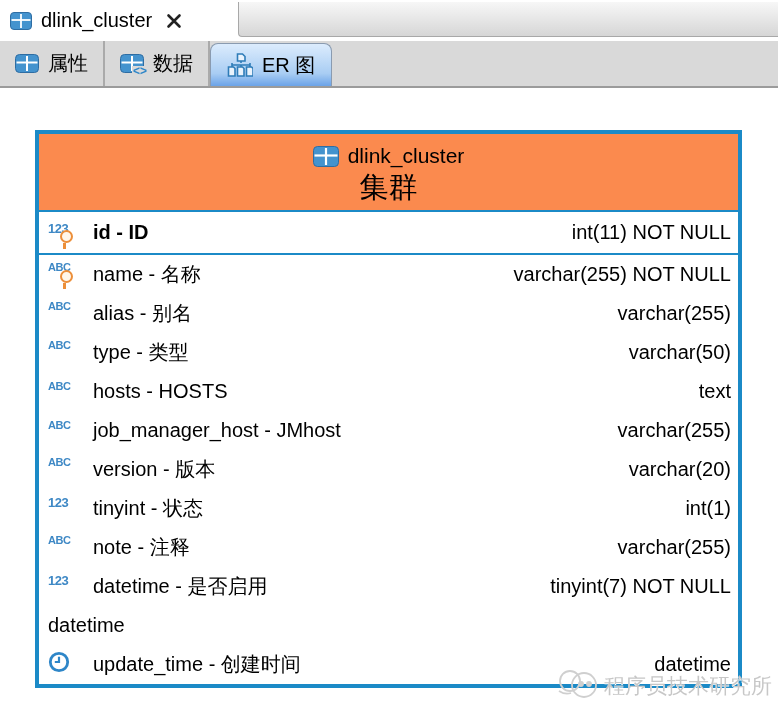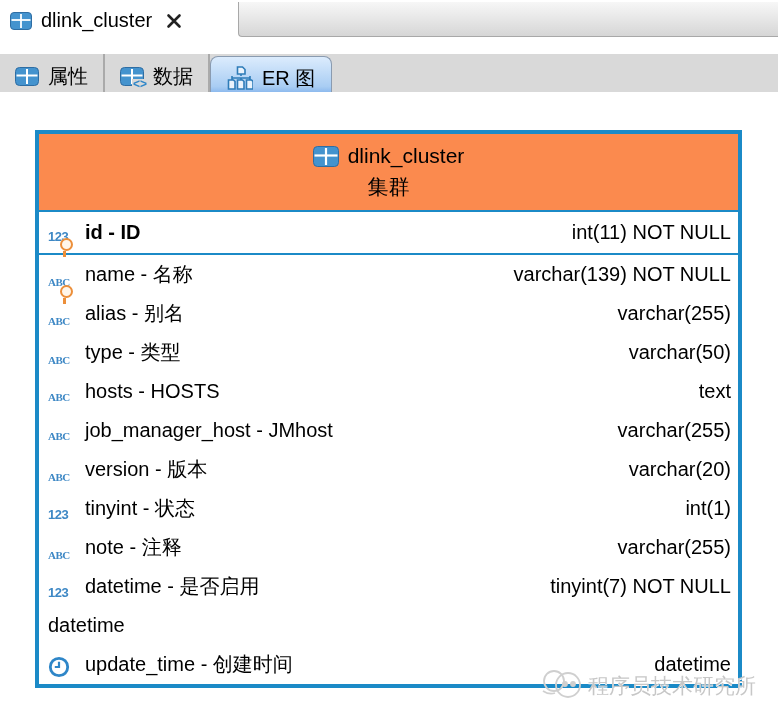--- a/index.html
+++ b/index.html
@@ -19,39 +19,39 @@
   .tabbar-rest {
     position:absolute; left:238px; top:2px; right:0; height:35px;
     background:linear-gradient(#f7f7f7,#d6d6d6);
     border-left:1px solid #a8a8a8; border-bottom:1px solid #a8a8a8;
     border-bottom-left-radius:4px;
   }
   .close-x { width:18px; height:18px; margin-left:4px; display:inline-flex; }
 
   
   .subtabbar {
-    position:absolute; top:54px; left:0; right:0; height:47px;
+    position:absolute; top:41px; left:0; right:0; height:47px;
     background:#d9d9d9; border-bottom:2px solid #9b9b9b;
     display:flex; align-items:stretch;
   }
   .subtab {
     display:flex; align-items:center; gap:9px; padding:0 15px; font-size:20px;
     cursor:default; white-space:nowrap;
   }
   .subtab-sep { width:2px; background:#aaaaaa; margin:0; }
   .subtab.active {
     background:linear-gradient(#dcecfd 0%, #a9cdf3 70%, #6ba3e8 100%);
     border:1px solid #8a9bb0; border-bottom:none;
     border-radius:8px 8px 0 0; margin-top:2px; padding:16px 16px;
   }
 
   
   .tbl-icon { display:inline-flex; }
   .ic-numeric { font-size:13px; font-weight:bold; color:#3e88c5; letter-spacing:-0.5px; }
-  .ic-string  { font-size:11px; font-weight:bold; color:#3e88c5; letter-spacing:-0.5px;font-family:Liberation Serif, serif; }
+  .ic-string  { font-size:11px; font-weight:bold; color:#3e88c5; letter-spacing:-0.5px; }
   .ic-datetime{ display:inline-flex; }
   .ic-key { position:absolute; left:12px; top:9px; width:9px; height:15px; }
   .ic-key::before {
     content:''; display:block; width:9px; height:9px;
     border:2.5px solid #ec8f3a; border-radius:50%; background:#fff6ea;
   }
   .ic-key::after {
     content:''; display:block; width:3px; height:6px; background:#ec8f3a; margin-left:3px;
   }
   .data-code-overlay {
@@ -66,35 +66,35 @@
     border:4px solid #1b8ac7; background:#ffffff;
   }
   .entity-header {
     background:#fb8a4e; border-bottom:2px solid #1b8ac7;
     text-align:center; padding:6px 0 8px;
   }
   .entity-title-line {
     display:flex; justify-content:center; align-items:center; gap:9px;
     font-size:21px; height:32px;
   }
-  .entity-subtitle { font-size:21px; line-height:30px; }
+  .entity-subtitle { font-size:29px; line-height:30px; }
 
   .entity-row {
     display:flex; align-items:center; justify-content:space-between;
     height:39px; padding:0 7px 0 9px; font-size:20px; background:#fff;
   }
   .entity-row.pk { height:43px; border-bottom:2px solid #1b8ac7; }
   .entity-row.pk .col-name { font-weight:bold; }
-  .row-left { display:flex; align-items:flex-end; gap:9px; min-width:0; }
+  .row-left { display:flex; align-items:flex-start; gap:17px; min-width:0; }
   .row-icon { position:relative; width:28px; display:flex; align-items:center; }
   .col-type { white-space:nowrap; }
 
   
   .watermark {
-    position:absolute; right:22px; bottom:18px;
+    position:absolute; right:6px; bottom:18px;
     display:flex; align-items:center; gap:3px;
     color:#c7c7c7; font-size:21px;
     text-shadow:0 1px 0 #ffffff;
     pointer-events:none;
   }
 </style>
 </head>
 <body>
 
 <div class="tabbar">
@@ -188,21 +188,21 @@
   <div class="entity-row">
     <span class="row-left">
       <span class="row-icon">
 
         <span class="ic-string">ABC</span>
 
         <span class="ic-key"></span>
       </span>
       <span class="col-name">name - 名称</span>
     </span>
-    <span class="col-type">varchar(139) NOT NULL</span>
+    <span class="col-type">varchar(255) NOT NULL</span>
   </div>
 
   <div class="entity-row">
     <span class="row-left">
       <span class="row-icon">
 
         <span class="ic-string">ABC</span>
 
       </span>
       <span class="col-name">alias - 别名</span>

